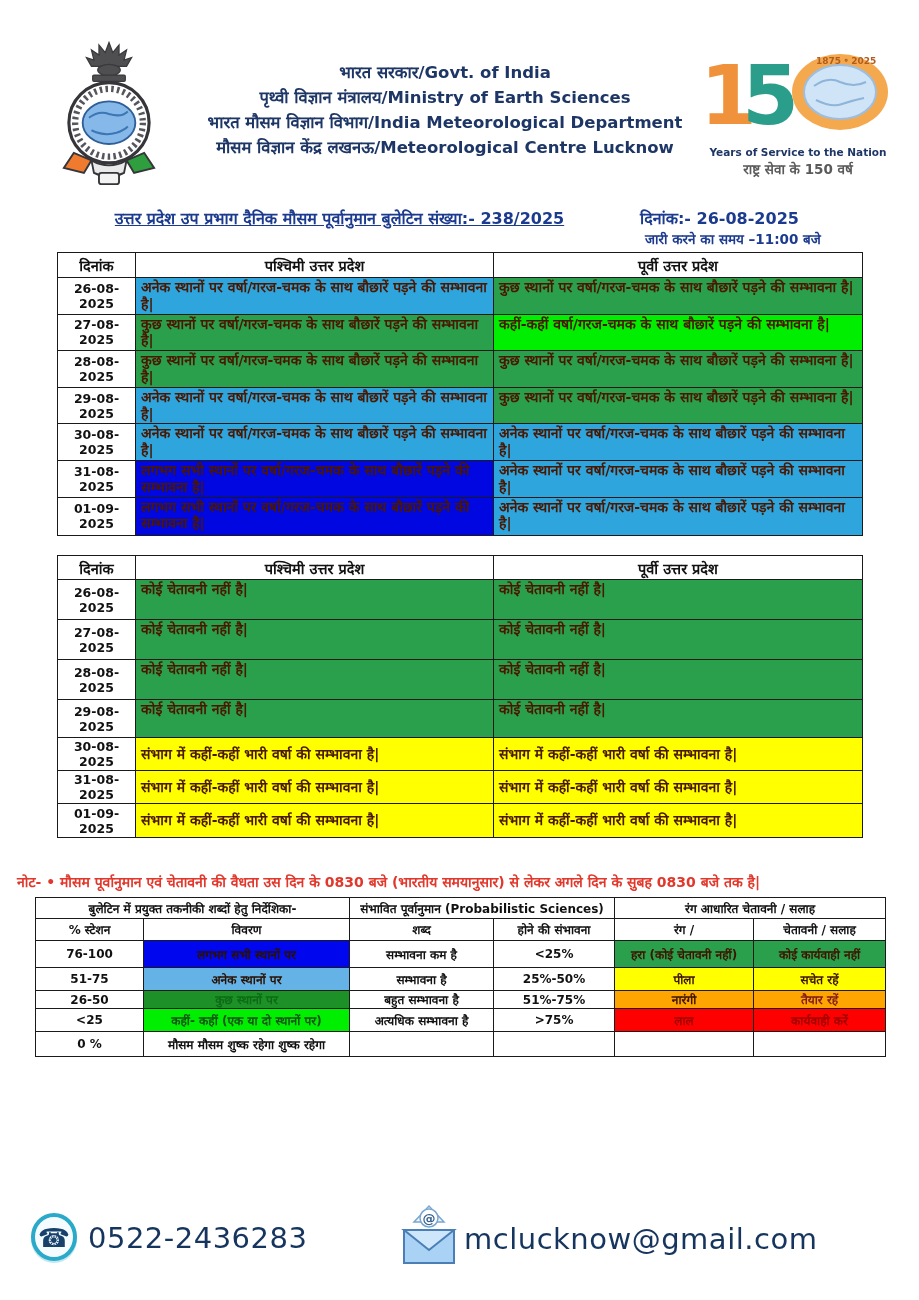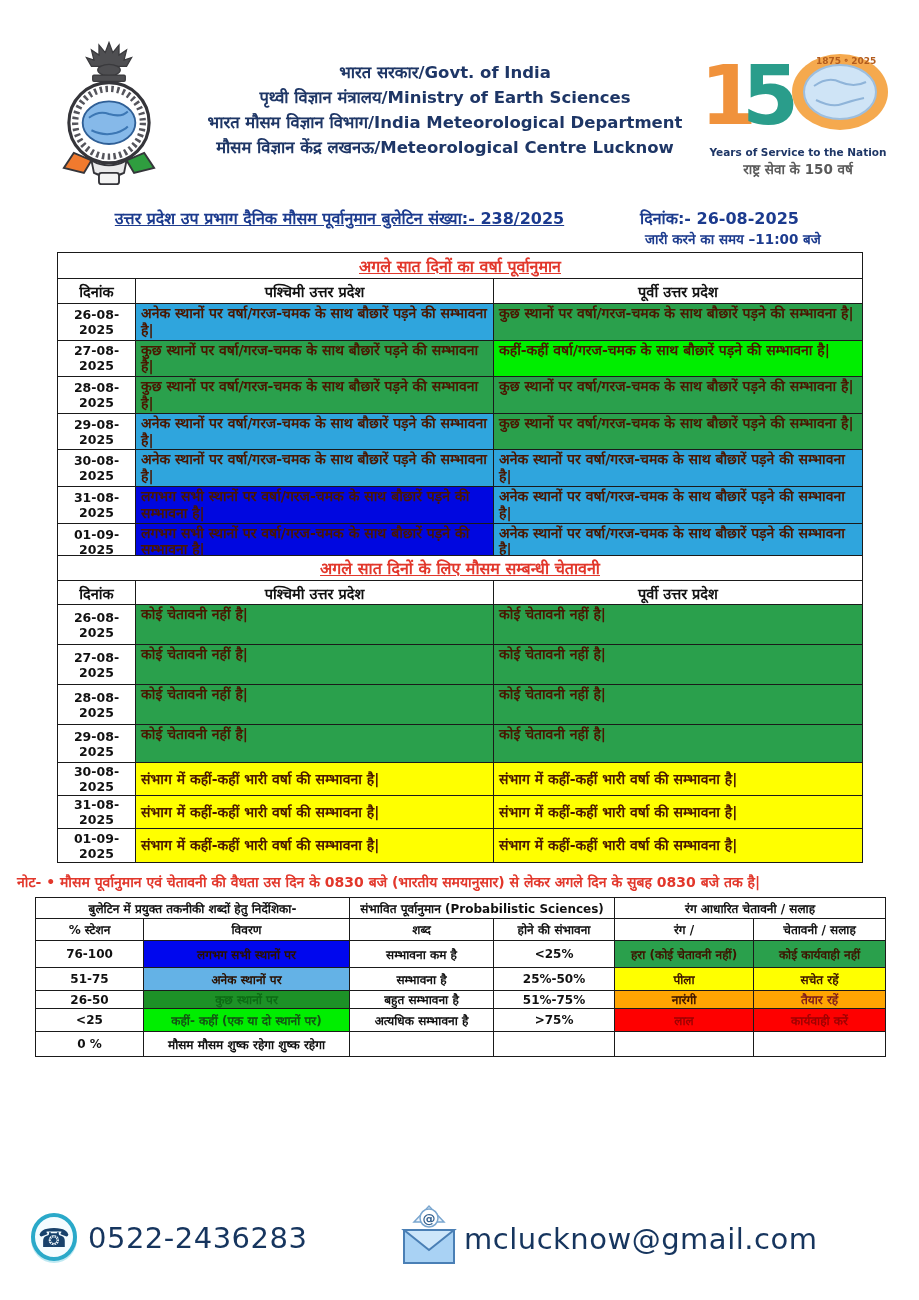--- a/index.html
+++ b/index.html
@@ -91,23 +91,20 @@
   <div class="b-date">दिनांक:- 26-08-2025</div>
   <div class="b-issue">जारी करने का समय –11:00 बजे</div>
 
   <table class="t-forecast">
     <colgroup>
         <col style="width:78px">
         <col style="width:358px">
         <col style="width:369px">
       </colgroup>
     <tbody>
-        <tr style="height:26px">
-          <td colspan="3" class="ttl">अगले सात दिनों का वर्षा पूर्वानुमान</td>
-        </tr>
     <tr style="height:25px">
       <td class="colhdr">दिनांक</td>
       <td class="colhdr">पश्चिमी उत्तर प्रदेश</td>
       <td class="colhdr">पूर्वी उत्तर प्रदेश</td>
     </tr>
     <tr style="height:33px">
       <td class="datecell">26-08-2025</td>
       <td class="fcell" style="background-color: rgb(47, 165, 221);">अनेक स्थानों पर वर्षा/गरज-चमक के साथ बौछारें पड़ने की सम्भावना है|</td>
       <td class="fcell" style="background-color: rgb(42, 160, 76);">कुछ स्थानों पर वर्षा/गरज-चमक के साथ बौछारें पड़ने की सम्भावना है|</td>
     </tr>
@@ -144,23 +141,20 @@
   </tbody>
     </table>
 
   <table class="t-warning">
     <colgroup>
         <col style="width:78px">
         <col style="width:358px">
         <col style="width:369px">
       </colgroup>
     <tbody>
-        <tr style="height:25px">
-          <td colspan="3" class="ttl">अगले सात दिनों  के लिए मौसम सम्बन्धी चेतावनी</td>
-        </tr>
     <tr style="height:24px">
       <td class="colhdr">दिनांक</td>
       <td class="colhdr">पश्चिमी उत्तर प्रदेश</td>
       <td class="colhdr">पूर्वी उत्तर प्रदेश</td>
     </tr>
     <tr style="height:40px">
       <td class="datecell">26-08-2025</td>
       <td class="fcell" style="background-color: rgb(42, 160, 76);">कोई चेतावनी नहीं है|</td>
       <td class="fcell" style="background-color: rgb(42, 160, 76);">कोई चेतावनी नहीं है|</td>
     </tr>

